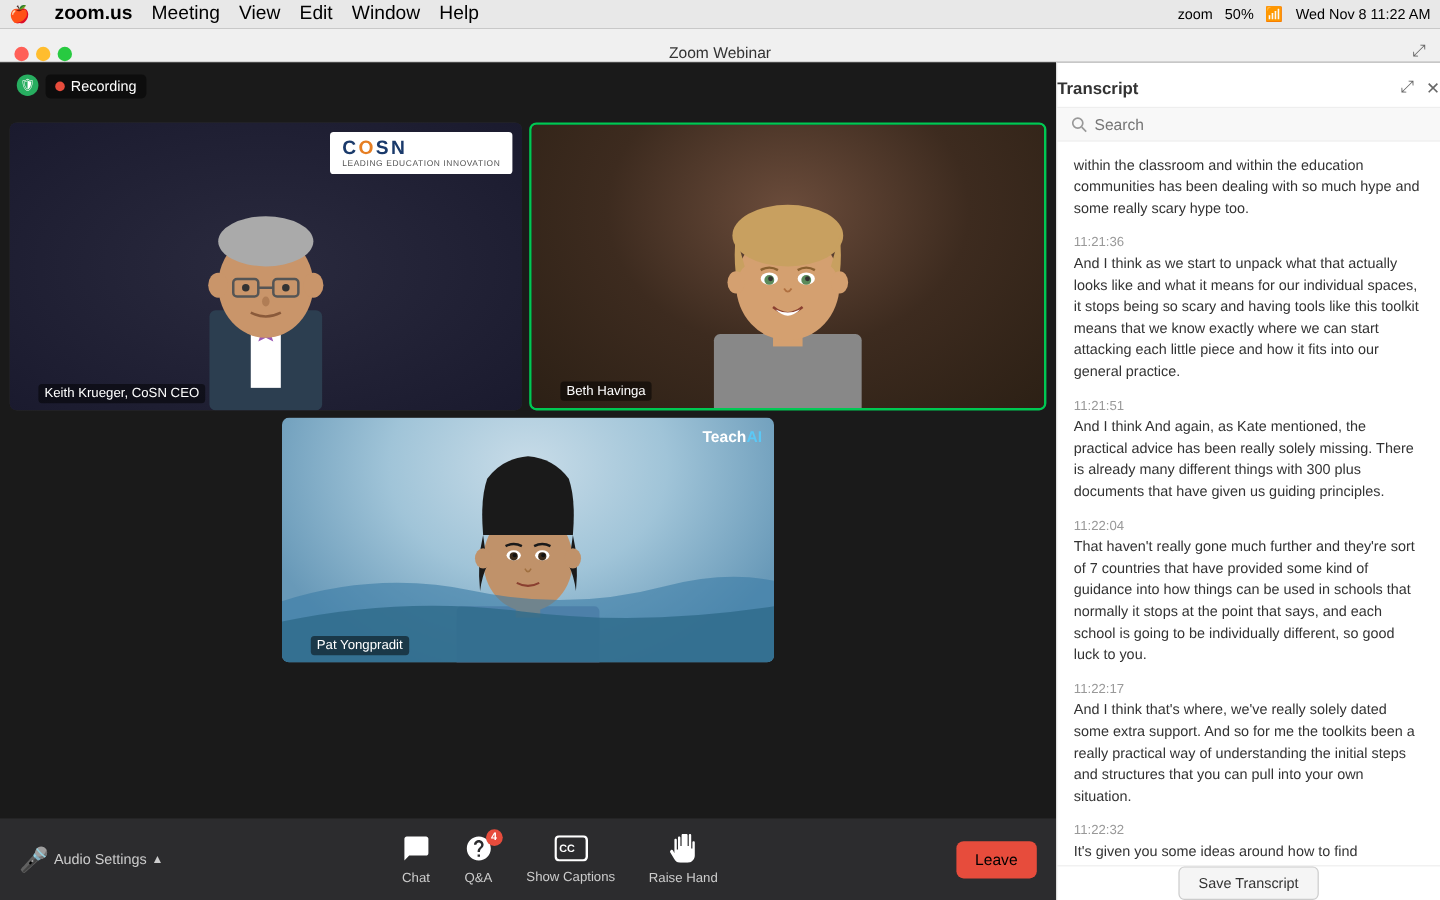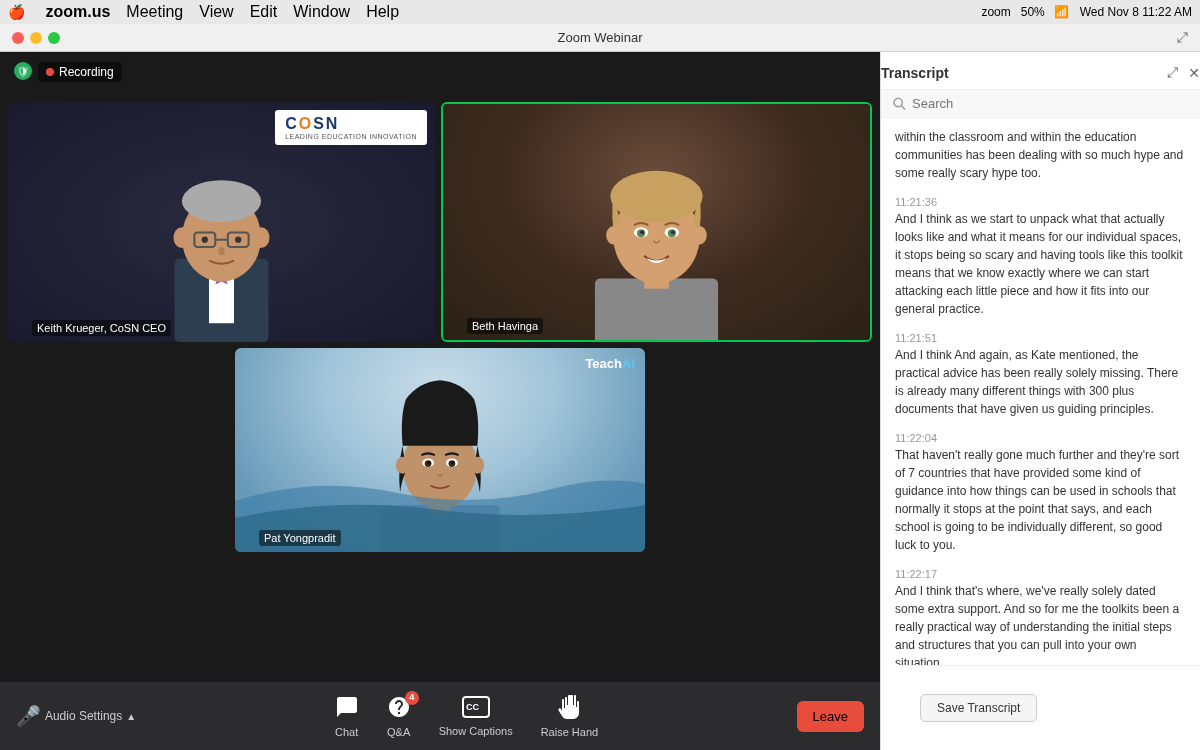--- a/index.html
+++ b/index.html
@@ -35,21 +35,21 @@
       gap: 10px;
       font-size: 12px;
     }
 
     
     .titlebar {
       width: 100%;
       height: 28px;
       background: #f0f0f0;
       display: flex;
-      align-items: center;
+      align-items: flex-end;
       justify-content: center;
       position: relative;
       border-bottom: 1px solid #ccc;
     }
     .window-buttons {
       position: absolute;
       left: 12px;
       display: flex;
       gap: 6px;
       align-items: center;
@@ -318,25 +318,24 @@
       margin-bottom: 4px;
     }
 
     .transcript-entry .entry-time {
       font-size: 11px;
       color: #999;
       margin-bottom: 2px;
     }
 
     .transcript-footer {
-      padding: 28px 14px;
+      padding: 0 14px;
       border-top: 1px solid #eee;
       display: flex;
-      justify-content: flex-start;
-      margin-left: 25px;
+      justify-content: center;
     }
 
     .save-transcript-btn {
       border: 1px solid #ccc;
       background: #f5f5f5;
       border-radius: 5px;
       padding: 6px 16px;
       font-size: 12px;
       color: #333;
       cursor: pointer;

